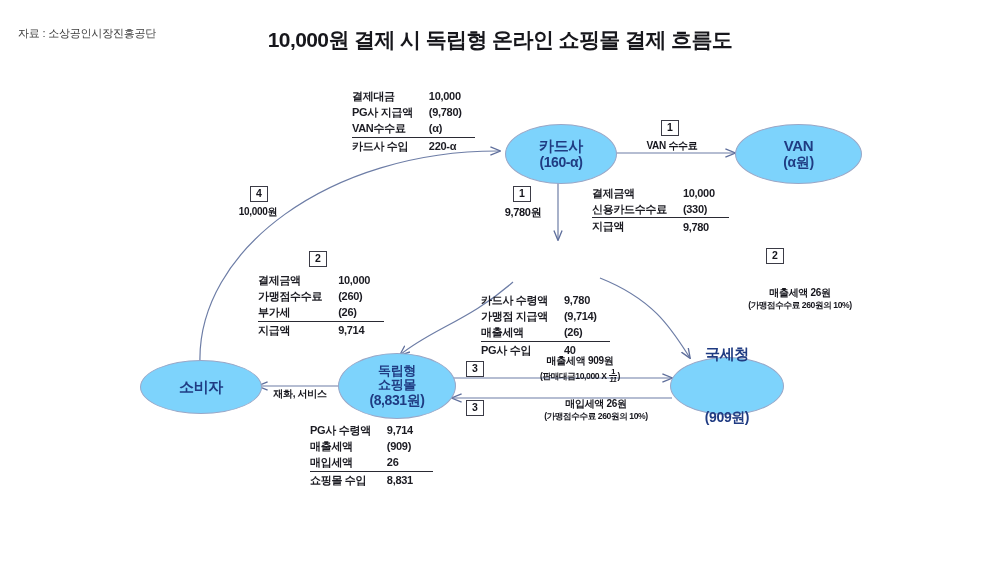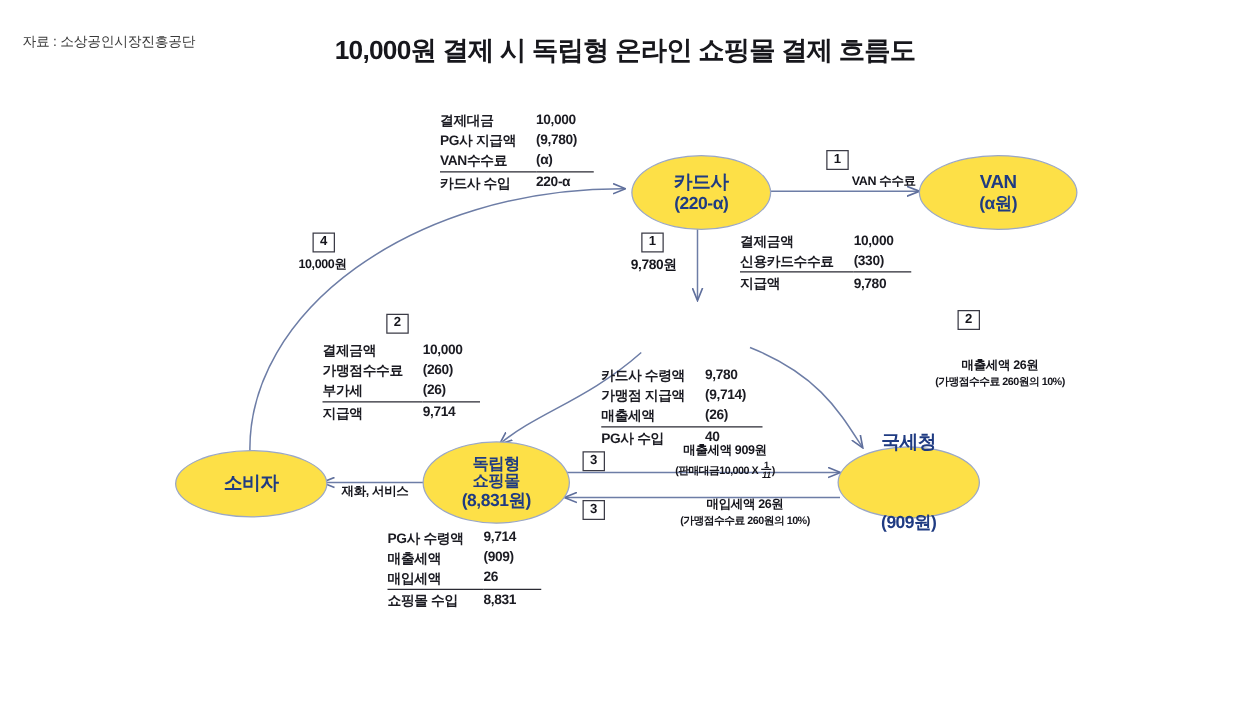--- a/index.html
+++ b/index.html
@@ -18,21 +18,21 @@
   .title{
     position:absolute;left:0;top:26px;width:1000px;text-align:center;
     font-size:21px;font-weight:bold;color:#17171c;letter-spacing:-0.6px;
   }
 
   
   .node{
     position:absolute;display:flex;flex-direction:column;
     align-items:center;justify-content:center;
     border:1.3px solid #9aa7c7;border-radius:50%;
-    background:#fde047;color:#1f3b82;
+    background:#7dd3fc;color:#1f3b82;
     font-size:15px;font-weight:bold;line-height:1.12;
     letter-spacing:-0.4px;text-align:center;
   }
   .node .l2{font-size:14px;}
 
   
   .ledger{position:absolute;font-size:11px;color:#1b1b22;letter-spacing:-0.3px;}
   .ledger table{border-collapse:collapse;}
   .ledger td{padding:0.6px 0;white-space:nowrap;font-weight:bold;}
   .ledger td.lbl{padding-right:16px;}
@@ -85,21 +85,21 @@
 
       <path d="M672,398 L452,398"></path>
 
       <path d="M340,386 L258,386"></path>
     </g>
 
   </svg>
 
   <div class="node" style="left:505px;top:124px;width:110px;height:58px;">
     <span>카드사</span>
-    <span class="l2">(220-α)</span>
+    <span class="l2">(160-α)</span>
   </div>
 
   <div class="node" style="left:735px;top:124px;width:125px;height:58px;">
     <span>VAN</span>
     <span class="l2">(α원)</span>
   </div>
 
 
   <div class="node" style="left:140px;top:360px;width:120px;height:52px;">
     <span>소비자</span>
@@ -221,21 +221,21 @@
           </tr>
       <tr class="total">
             <td class="lbl">쇼핑몰 수입</td>
           <td class="val">8,831</td>
           </tr>
     </tbody>
       </table>
   </div>
 
   <div class="badge" style="left:661px;top:120px;">1</div>
-  <div class="cap" style="left:657px;top:140px;width:100px;">VAN 수수료</div>
+  <div class="cap" style="left:622px;top:140px;width:100px;">VAN 수수료</div>
 
   <div class="badge" style="left:513px;top:186px;">1</div>
   <div class="cap big" style="left:492px;top:206px;width:62px;">9,780원</div>
 
   <div class="badge" style="left:250px;top:186px;">4</div>
   <div class="cap" style="left:222px;top:206px;width:72px;">10,000원</div>
 
   <div class="badge" style="left:309px;top:251px;">2</div>
 
   <div class="badge" style="left:766px;top:248px;">2</div>

